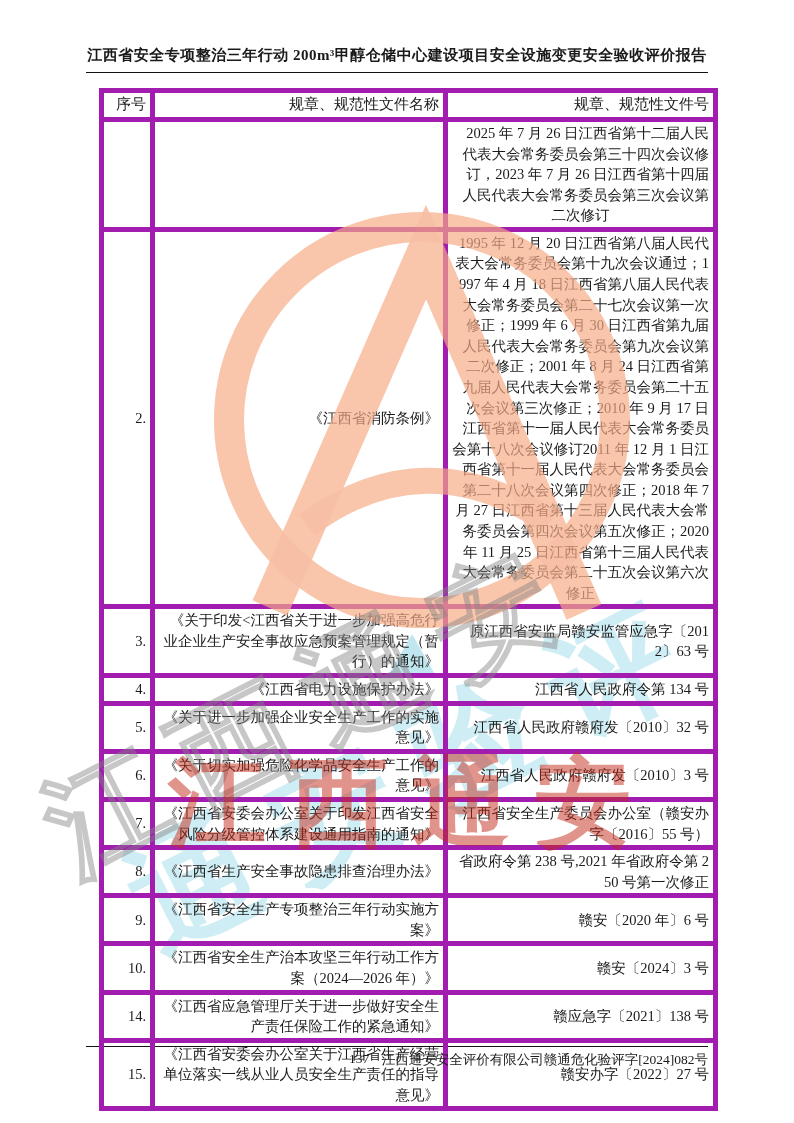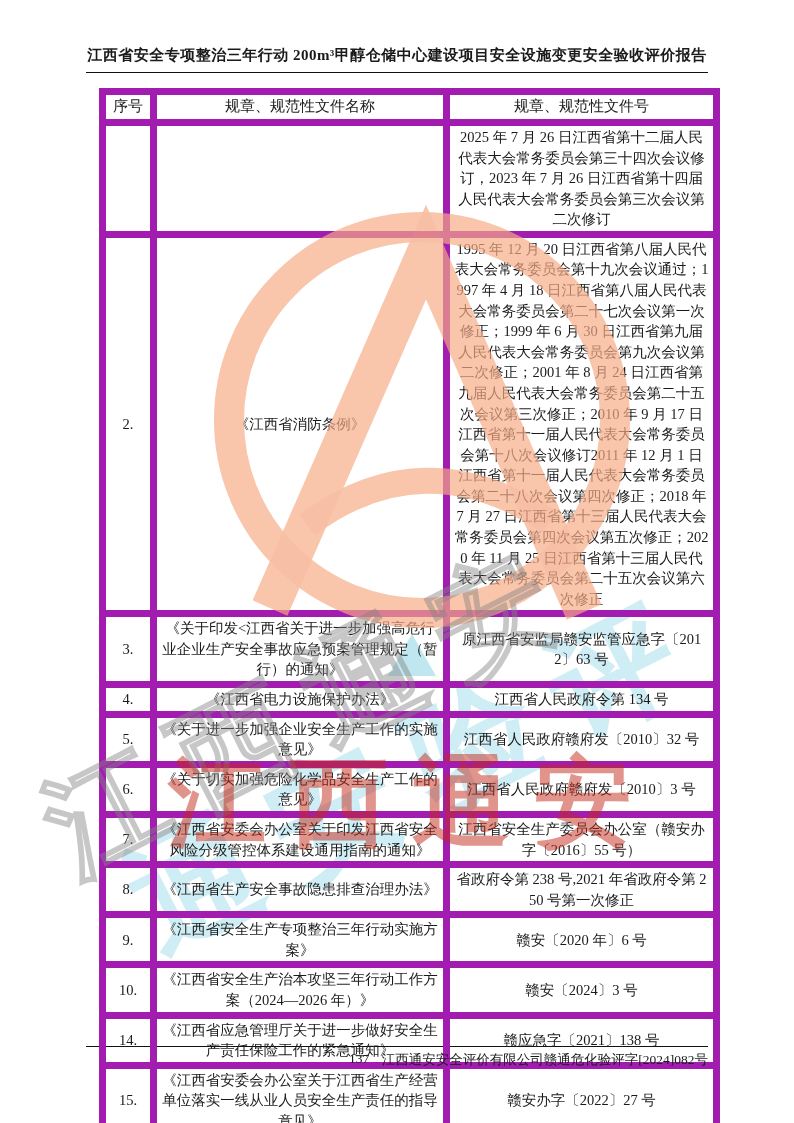--- a/index.html
+++ b/index.html
@@ -11,21 +11,21 @@
   .page-title{
     padding-top:46px;text-align:center;font-size:15px;font-weight:bold;
     letter-spacing:0.5px;white-space:nowrap;
   }
   .head-rule{border:none;border-top:1.6px solid #111;margin:7px 86px 0 86px;}
   table.regs{
     border-collapse:collapse;table-layout:fixed;width:614px;margin:15px 0 0 99px;
     font-size:14.5px;line-height:1.42;
   }
   table.regs th, table.regs td{
-    border:7px solid #a21caf;padding:1px 4px;vertical-align:middle;text-align:center;
+    border:5px solid #a21caf;padding:1px 4px;vertical-align:middle;text-align:right;
     word-break:break-all;overflow-wrap:anywhere;
   }
   table.regs th{font-weight:normal;font-size:15px;height:22px;}
   col.c-no{width:51px;}
   col.c-name{width:293px;}
   col.c-num{width:270px;}
   td.long{
     text-align:justify;text-justify:inter-character;text-align-last:center;
   }
   .footer-rule{border:none;border-top:1.6px solid #111;position:absolute;left:86px;right:86px;top:1046px;margin:0;}

